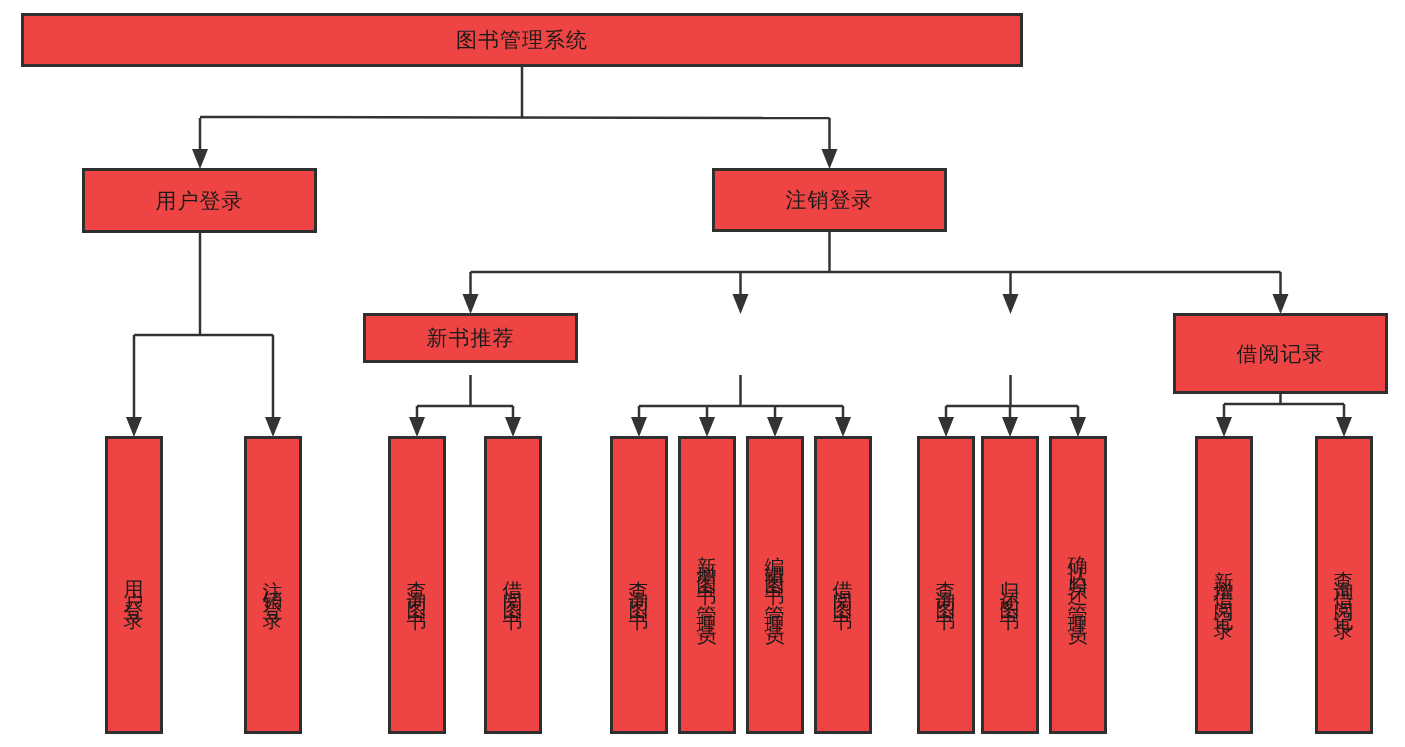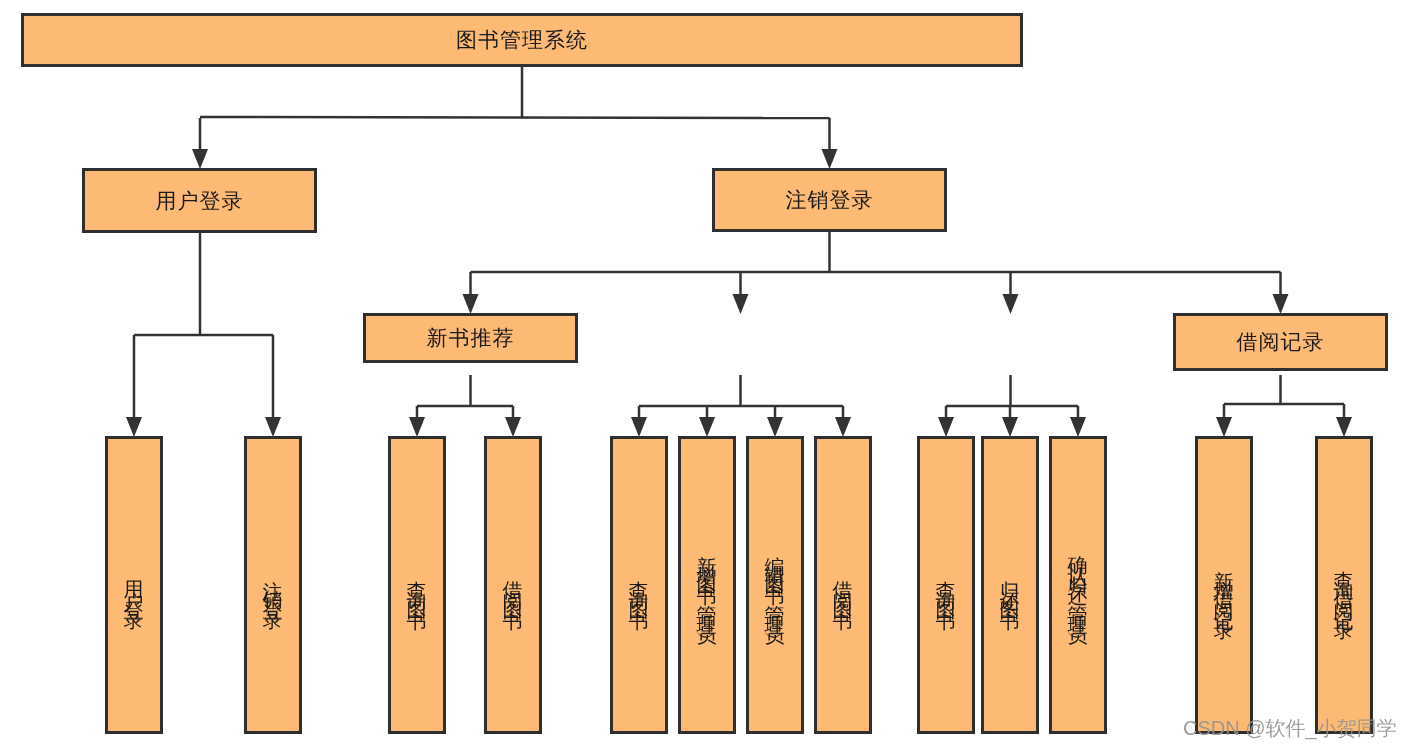--- a/index.html
+++ b/index.html
@@ -4,21 +4,21 @@
 <style>
   html,body{margin:0;padding:0;background:#ffffff;}
   body{
     font-family:"Liberation Sans",sans-serif;
     width:1405px;height:747px;position:relative;overflow:hidden;
     color:#1a1a1a;
   }
   .stage{position:absolute;left:0;top:0;width:1405px;height:747px;}
   svg.wires{position:absolute;left:0;top:0;z-index:1;}
   .box{
-    position:absolute;z-index:2;background:#fdba74;
+    position:absolute;z-index:2;background:#ef4444;
     border:3px solid #2f2f2f;box-sizing:border-box;
     display:flex;align-items:center;justify-content:center;
   }
   .box.h span{
     font-size:21px;letter-spacing:1px;color:#1a1a1a;white-space:nowrap;
   }
   .box.v span{
     writing-mode:vertical-rl;text-orientation:mixed;
     font-size:20px;letter-spacing:10px;color:#1a1a1a;line-height:1;
   }
@@ -117,21 +117,21 @@
   <div class="box h" style="left:82px;top:168px;width:235px;height:65px">
     <span>用户登录</span>
   </div>
   <div class="box h" style="left:712px;top:168px;width:235px;height:64px">
     <span>注销登录</span>
   </div>
 
   <div class="box h" style="left:363px;top:313px;width:215px;height:50px">
     <span>新书推荐</span>
   </div>
-  <div class="box h" style="left:1173px;top:313px;width:215px;height:58px">
+  <div class="box h" style="left:1173px;top:313px;width:215px;height:81px">
     <span>借阅记录</span>
   </div>
 
   <div class="box v" style="left:105px;top:436px;width:58px;height:298px">
     <span>用户登录</span>
   </div>
   <div class="box v" style="left:244px;top:436px;width:58px;height:298px">
     <span>注销登录</span>
   </div>
   <div class="box v" style="left:388px;top:436px;width:58px;height:298px">
@@ -161,15 +161,14 @@
   <div class="box v" style="left:1049px;top:436px;width:58px;height:298px">
     <span>确认归还（管理员）</span>
   </div>
   <div class="box v" style="left:1195px;top:436px;width:58px;height:298px">
     <span>新增借阅记录</span>
   </div>
   <div class="box v" style="left:1315px;top:436px;width:58px;height:298px">
     <span>查询借阅记录</span>
   </div>
 
-  <div class="watermark">CSDN @软件_小贺同学</div>
 
 </div>
 
 </body></html>

